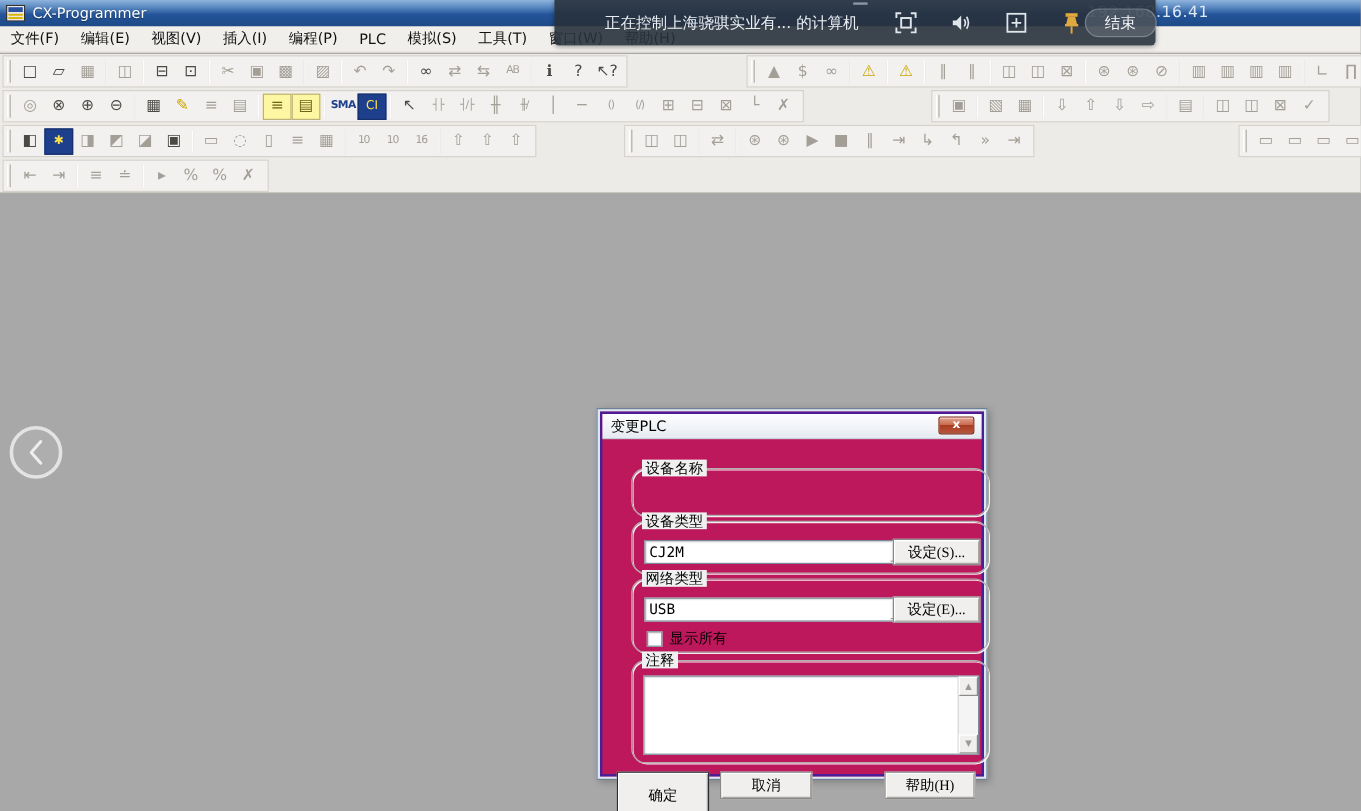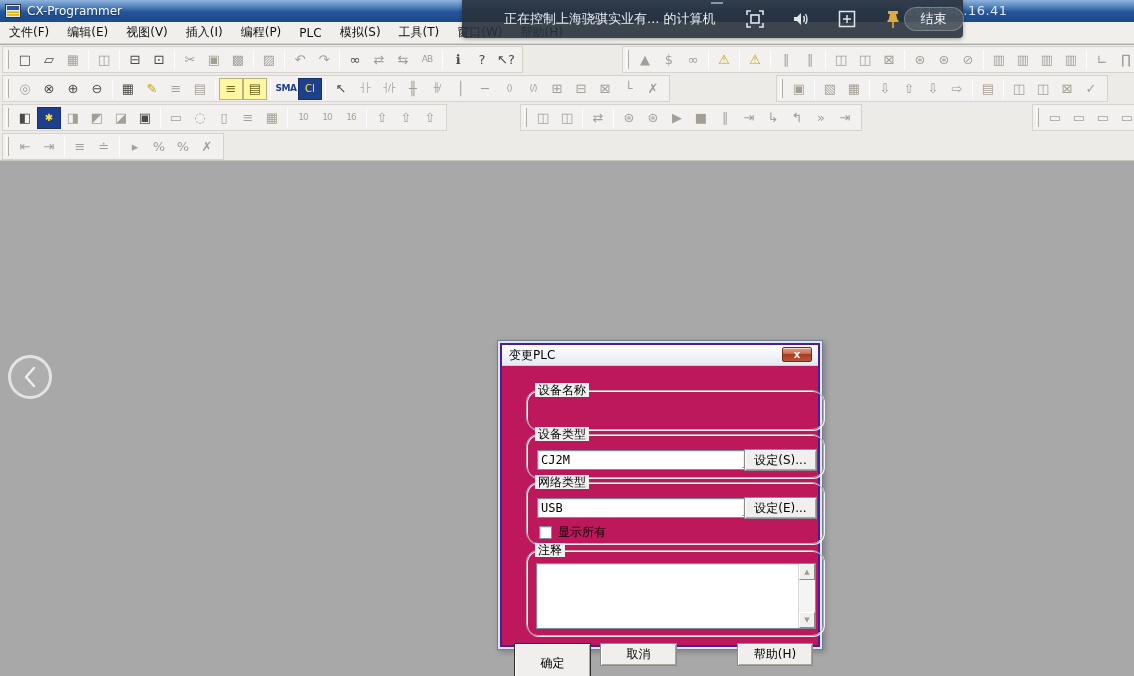--- a/index.html
+++ b/index.html
@@ -83,21 +83,21 @@
   .txt-sel { background:#2f63b5; color:#fff; padding:1px 2px; font-size:12px; font-family:"DejaVu Sans Mono","Liberation Mono",monospace; }
 
   .combo { position:absolute; left:10px; top:15px; width:224px; height:20px; background:#fff;
     border:1px solid #7b8a9a; box-shadow:inset 1px 1px 1px rgba(0,0,0,.12); display:flex; align-items:center; cursor:default; }
   .combo .combo-value { flex:1; font-size:12px; padding-left:3px; font-family:"DejaVu Sans Mono","Liberation Mono",monospace; }
   .combo .combo-arrow { width:17px; height:16px; margin-right:1px; background:#f0efed;
     border:1px solid; border-color:#fff #8a8a8a #8a8a8a #fff; font-size:7px; color:#222;
     display:flex; align-items:center; justify-content:center; }
 
   .btn { background:#f0efed; border:1px solid #8a8a8a; box-shadow:inset 1px 1px 0 #fff, inset -1px -1px 0 #a9a6a0;
-    font-size:12px; color:#000; display:flex; align-items:center; justify-content:center; cursor:pointer; }
+    font-size:12px; color:#000; display:flex; align-items:center; justify-content:center; cursor:pointer;font-family:Liberation Serif, serif; }
   .btn-settings-s { position:absolute; left:217px; top:14px; width:73px; height:22px; }
   .btn-settings-e { position:absolute; left:217px; top:14px; width:73px; height:22px; }
 
   .chk-row { position:absolute; left:12px; top:41px; display:flex; align-items:center; gap:6px; }
   .chk-box { width:13px; height:13px; background:#fff; border:1px solid #7b8a9a; box-shadow:inset 1px 1px 1px rgba(0,0,0,.15); }
   .chk-label { font-size:12px; color:#000; }
 
   .comment-area { position:absolute; left:9px; top:12px; width:280px; height:66px; background:#fff;
     border:1px solid #7b8a9a; box-shadow:inset 1px 1px 1px rgba(0,0,0,.12); display:flex; }
   .comment-text { flex:1; font-size:12px; padding:2px; }

